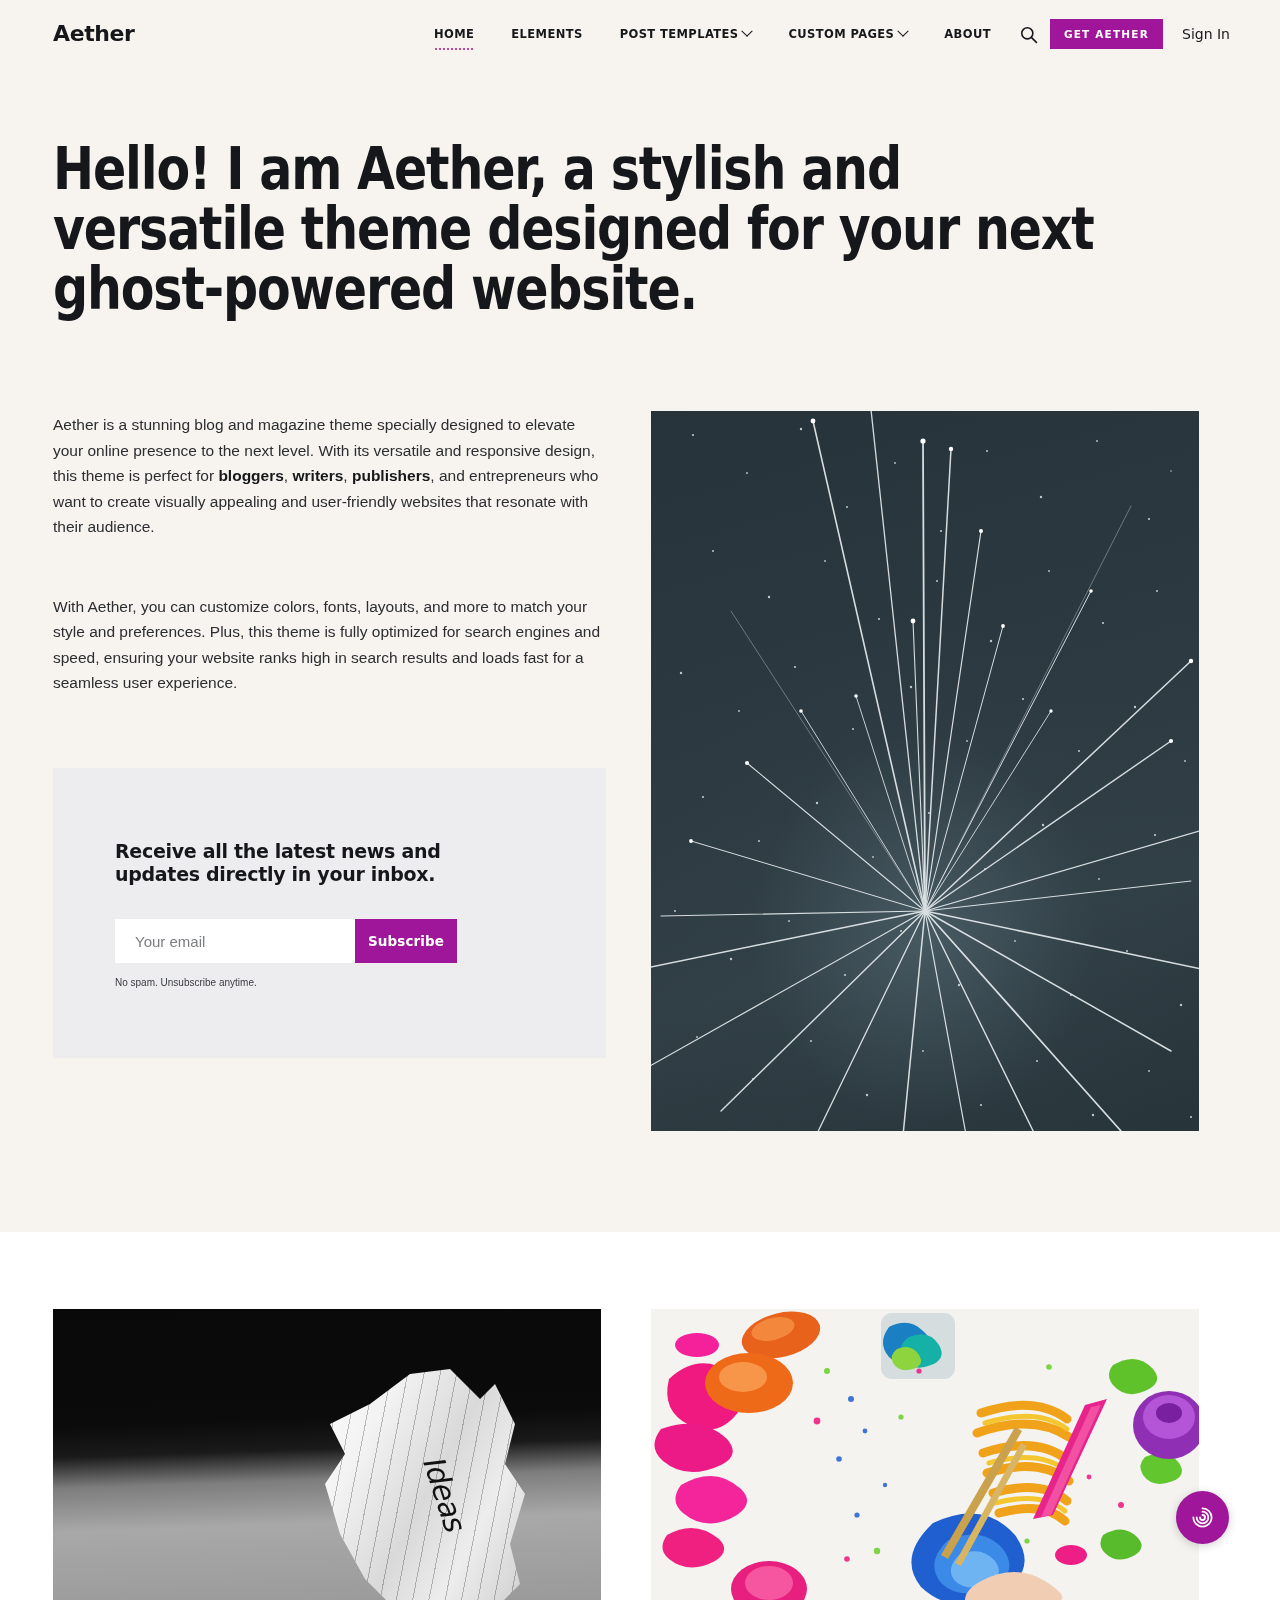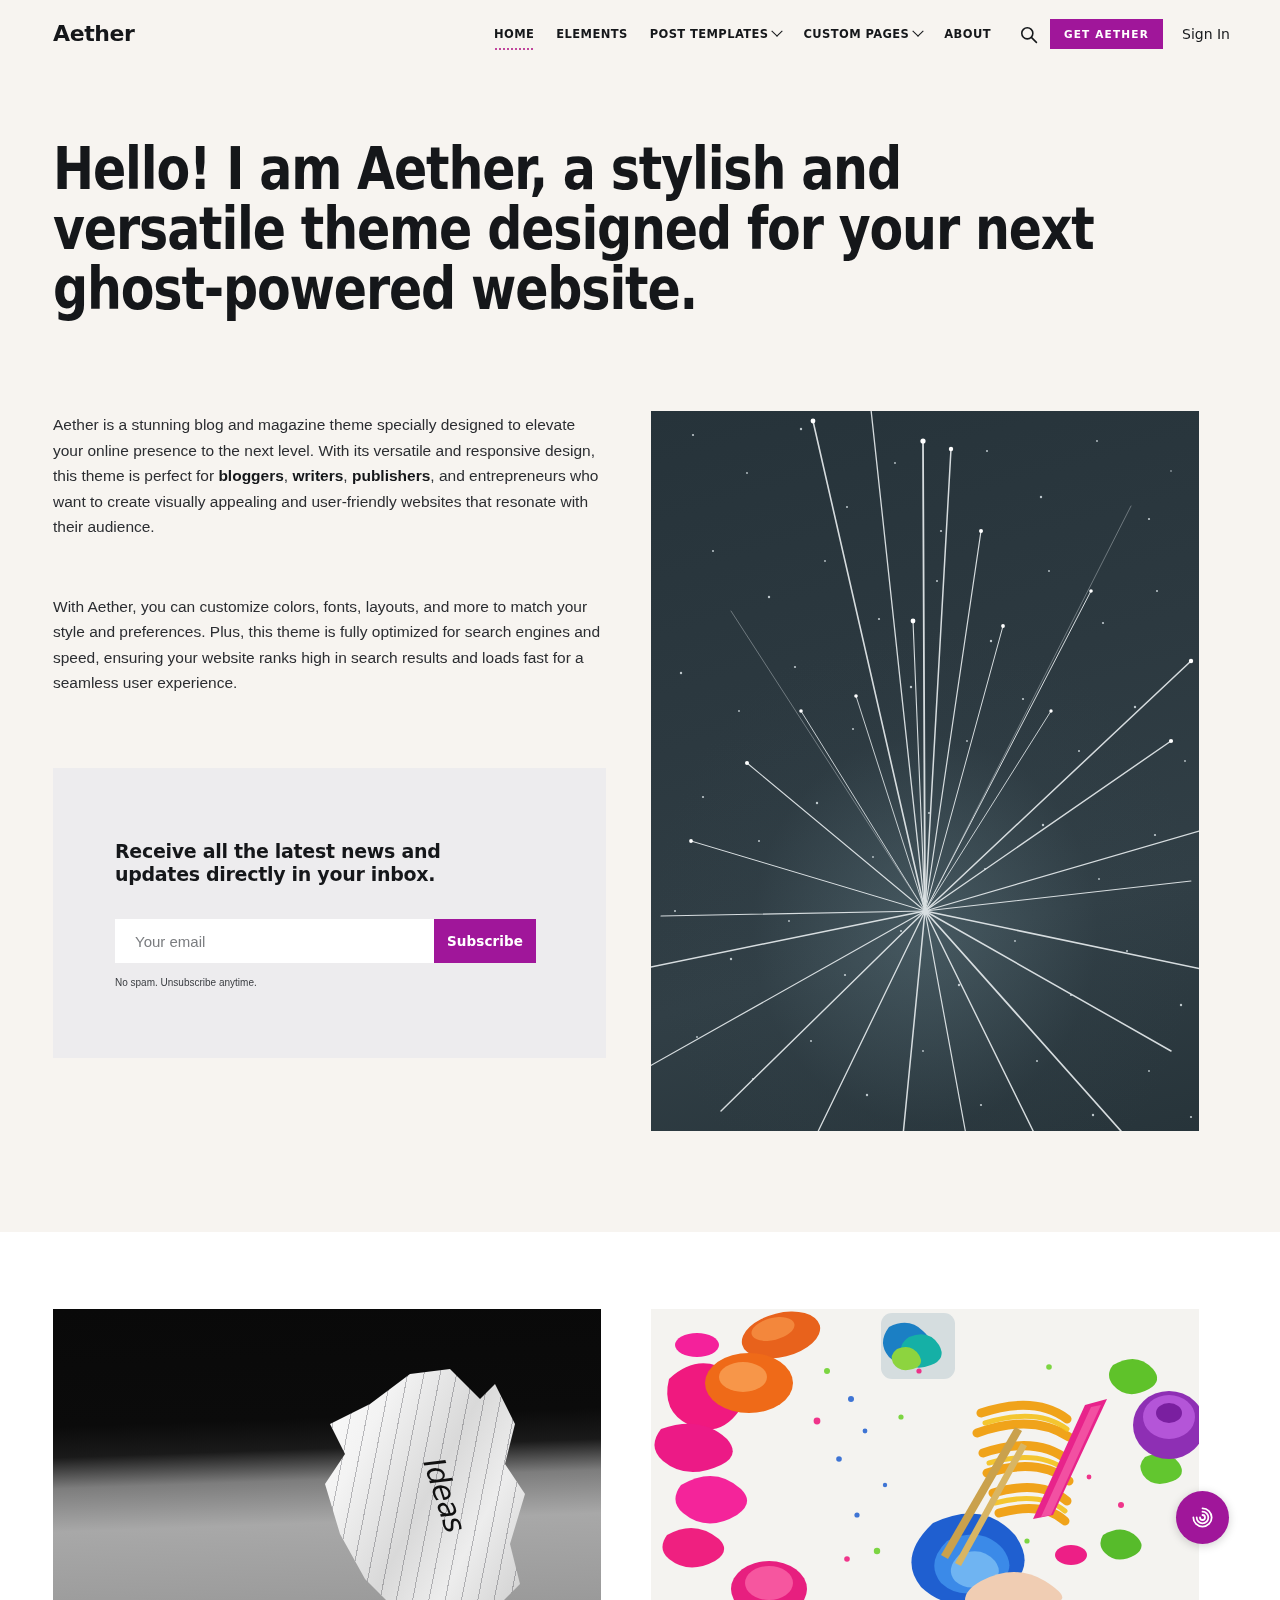--- a/index.html
+++ b/index.html
@@ -54,21 +54,21 @@
     top: 0;
     height: 68px;
     display: flex;
     align-items: center;
     padding-right: 50px;
   }
 
   .nav-menu {
     display: flex;
     align-items: flex-end;
-    gap: 0px;
+    gap: 15px;
     list-style: none;
   }
 
   .nav-item {
     position: relative;
     display: flex;
     align-items: center;
     gap: 5px;
     padding: 0 11px;
     font-family: "DejaVu Sans", sans-serif;
@@ -195,21 +195,21 @@
     line-height: 23px;
     font-weight: 700;
     letter-spacing: -0.3px;
     color: #15171a;
     max-width: 400px;
   }
 
   .nl-form {
     margin-top: 33px;
     display: flex;
-    width: 421px;
+    width: 342px;
     height: 44px;
     background: #ffffff;
   }
 
   .nl-input {
     flex: 1;
     border: none;
     outline: none;
     background: transparent;
     padding: 0 0 0 20px;

